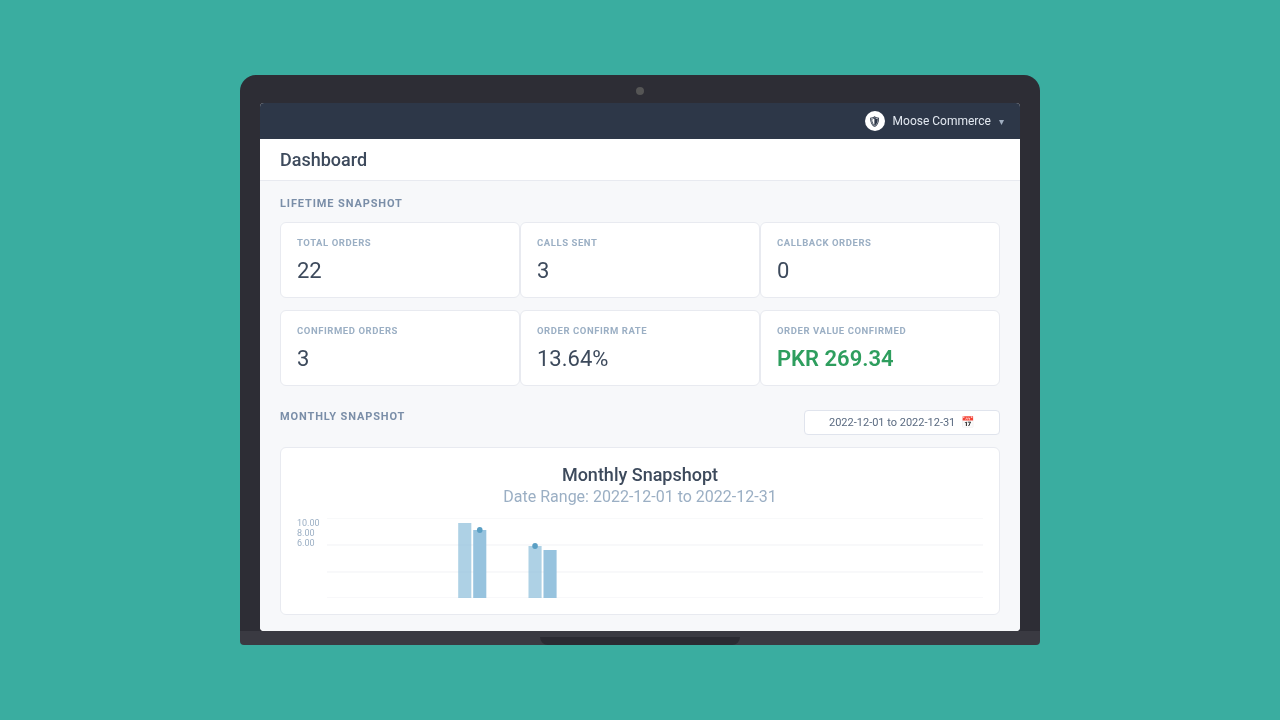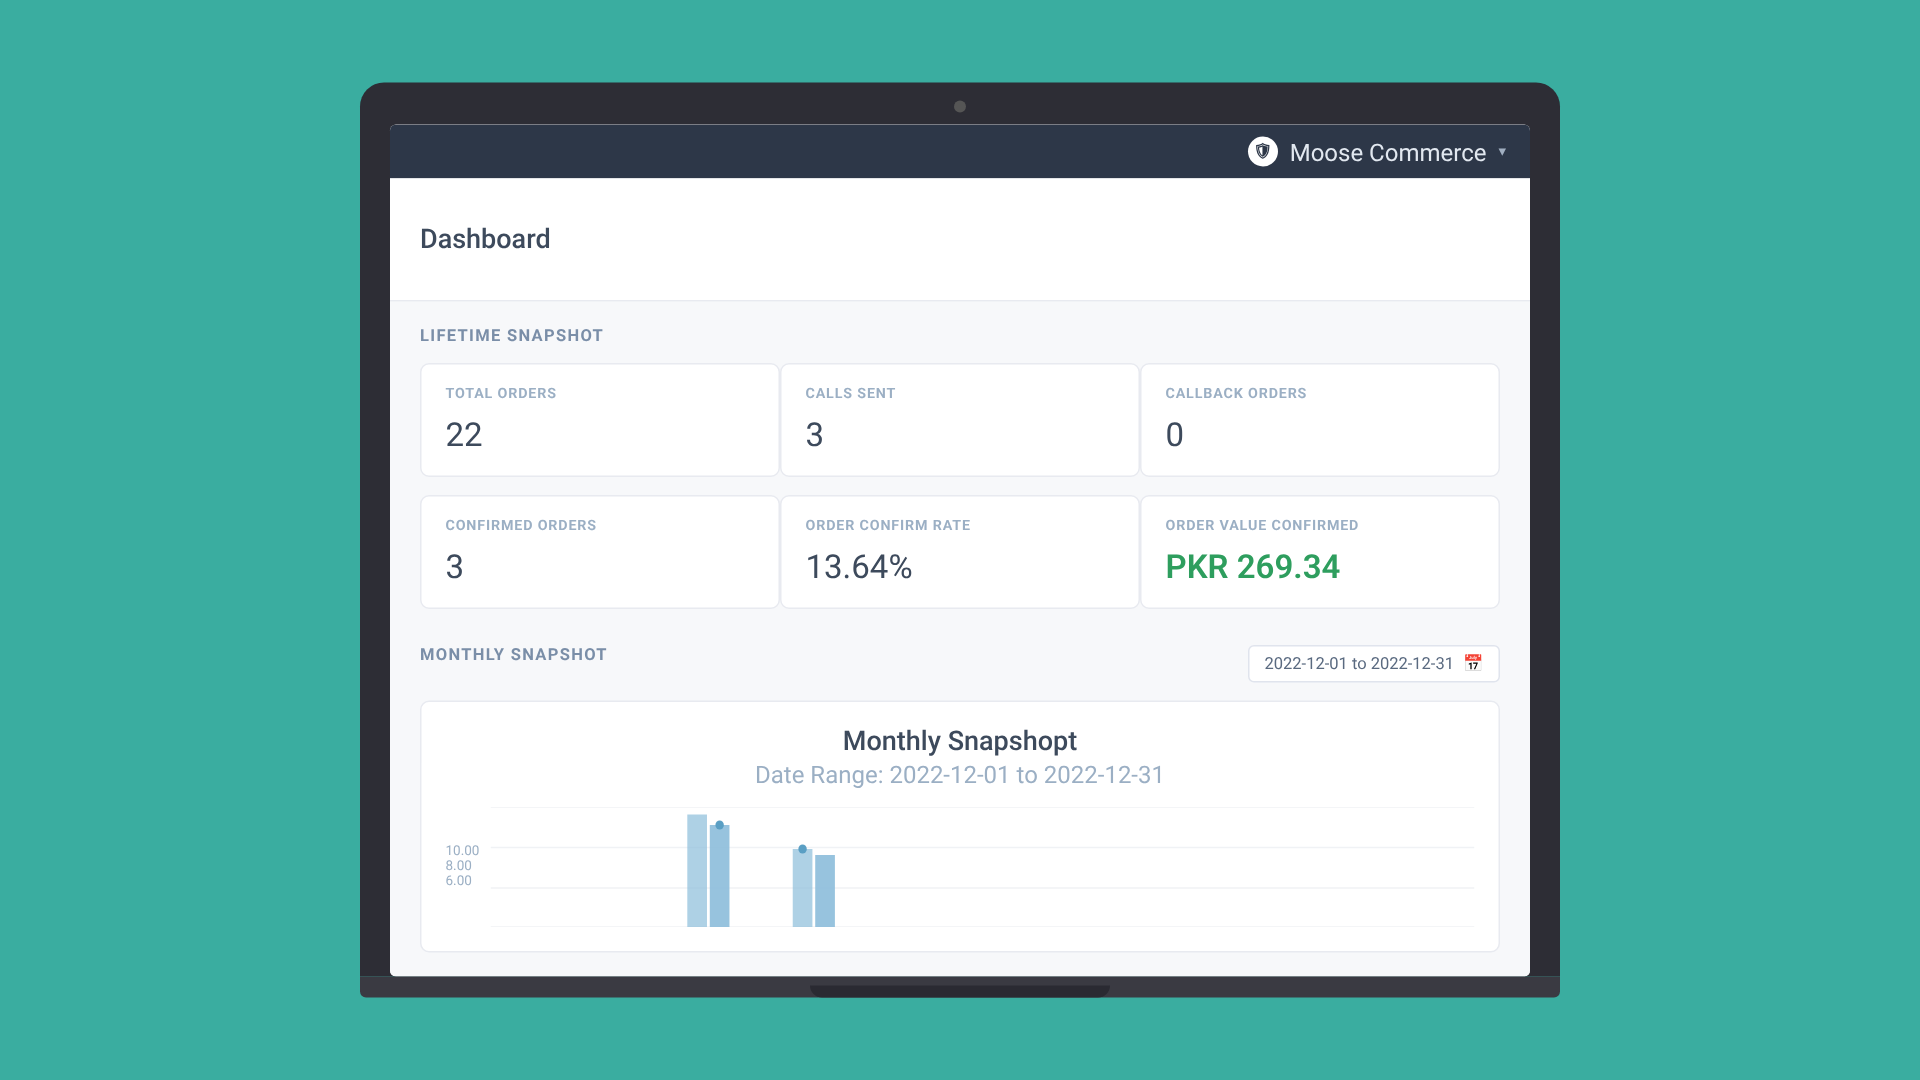--- a/index.html
+++ b/index.html
@@ -77,36 +77,36 @@
       display: flex;
       align-items: center;
       justify-content: center;
       font-size: 10px;
       color: #2d3748;
       font-weight: bold;
     }
 
     .topbar-brand {
       color: #e2e8f0;
-      font-size: 16px;
+      font-size: 12px;
     }
 
     .topbar-chevron {
       color: #a0aec0;
       font-size: 10px;
     }
 
     .app-content {
       background: #f7f8fa;
       min-height: 440px;
     }
 
     .page-header {
       background: #fff;
-      padding: 30px 20px;
+      padding: 10px 20px;
       border-bottom: 1px solid #e8eaf0;
     }
 
     .page-title {
       font-size: 18px;
       font-weight: 500;
       color: #3d4a5c;
     }
 
     .main-content {
@@ -167,21 +167,21 @@
       margin-top: 24px;
     }
 
     .date-picker {
       display: flex;
       align-items: center;
       gap: 6px;
       background: #fff;
       border: 1px solid #e0e4ed;
       border-radius: 4px;
-      padding: 5px 10px;
+      padding: 5px 24px;
       font-size: 11px;
       color: #5a6a80;
       cursor: pointer;
     }
 
     .chart-container {
       background: #fff;
       border: 1px solid #e8eaf0;
       border-radius: 6px;
       padding: 16px;
@@ -207,21 +207,21 @@
       height: 80px;
     }
 
     .chart-y-labels {
       position: absolute;
       left: 0;
       top: 0;
       bottom: 0;
       display: flex;
       flex-direction: column;
-      justify-content: center;
+      justify-content: flex-start;
       font-size: 9px;
       color: #9bafc4;
       width: 28px;
     }
 
     .chart-svg-area {
       position: absolute;
       left: 30px;
       right: 0;
       top: 0;

